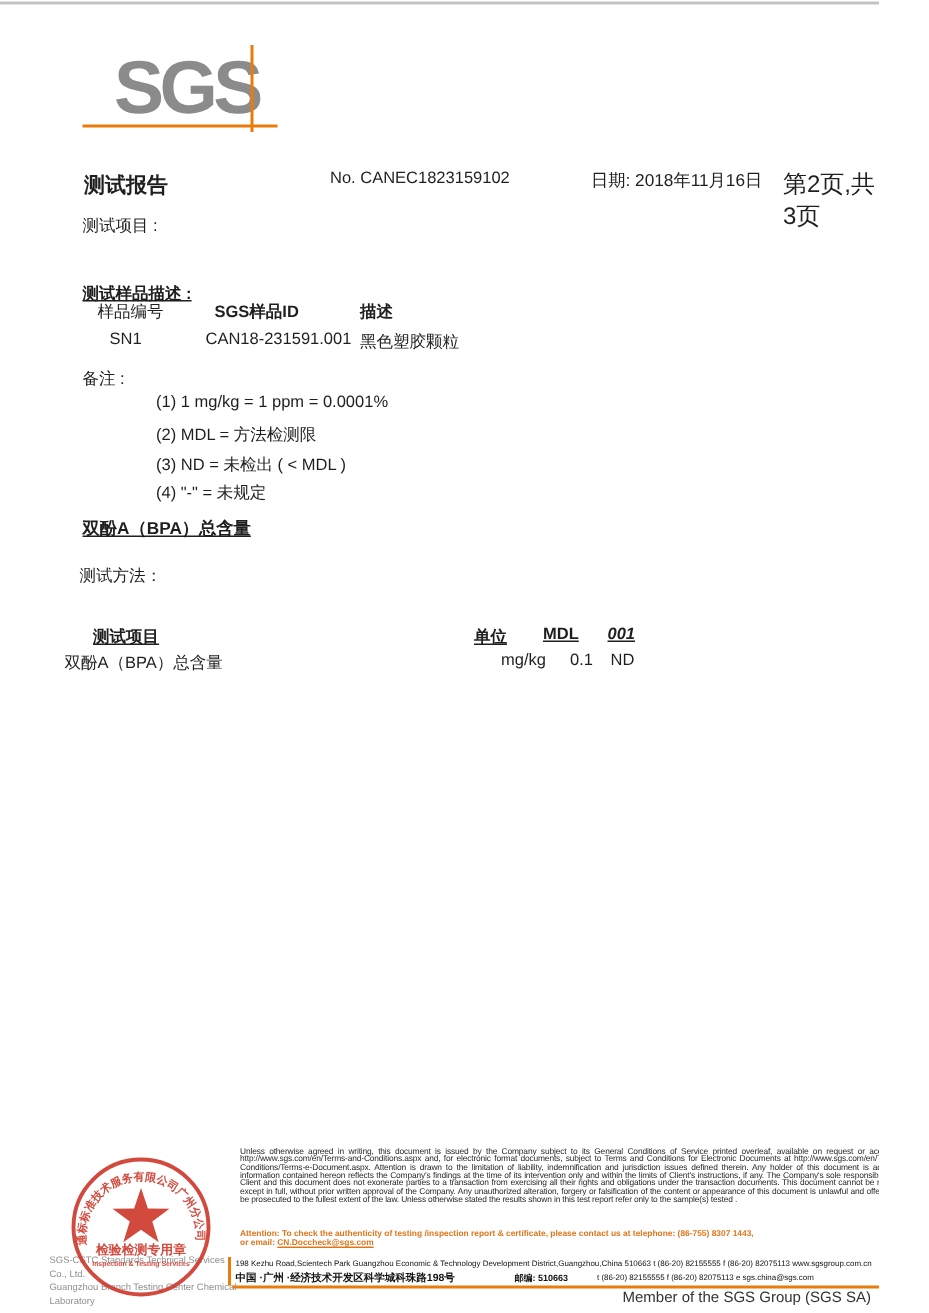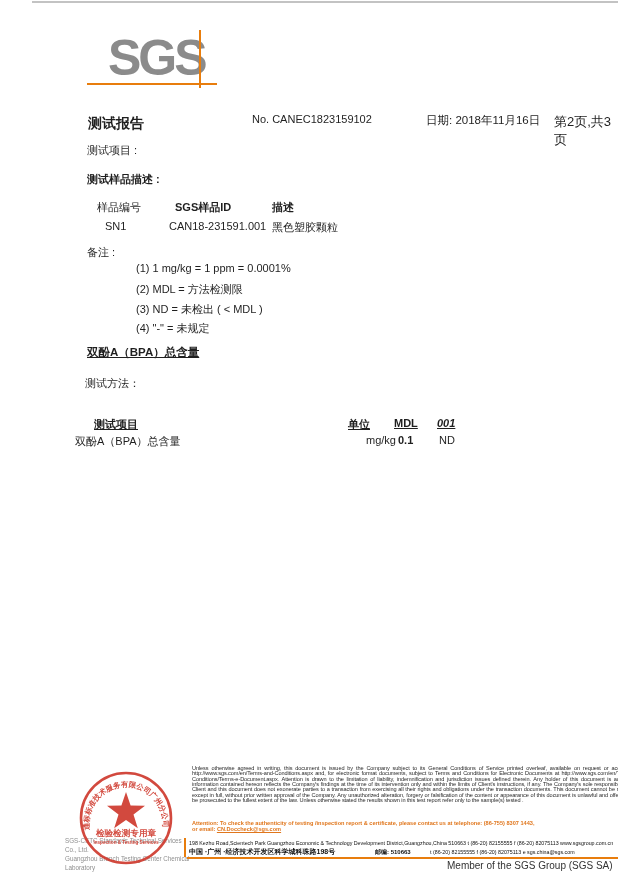--- a/index.html
+++ b/index.html
@@ -1,34 +1,34 @@
 <!DOCTYPE html>
 <html><head>
 <meta charset="utf-8">
 <style>
   html,body{margin:0;padding:0;background:#ffffff;}
   .page{position:relative;width:586px;height:875px;background:#ffffff;overflow:hidden;
-        font-family:"Liberation Sans","DejaVu Sans",sans-serif;color:#1f1f1f;margin-left:32px;}
+        font-family:"Liberation Sans","DejaVu Sans",sans-serif;color:#1f1f1f;}
   .abs{position:absolute;}
   
   .edge-top{left:0;top:1px;width:615px;height:2px;background:#c3c3c3;}
   .edge-right{left:613px;top:1px;width:2px;height:874px;background:#c3c3c3;}
   
   .logo-text{left:76px;top:33px;height:50px;display:flex;align-items:flex-end;
              font-size:50px;font-weight:bold;letter-spacing:-3px;color:#8b8b8b;line-height:1;}
   .logo-hline{left:55px;top:83px;width:130px;height:2px;background:#e87d0d;}
   .logo-vline{left:167px;top:30px;width:2px;height:58px;background:#e87d0d;}
   
   .doc-title{left:56px;top:115px;font-size:14px;font-weight:bold;}
   .report-no{left:220px;top:113px;font-size:11px;}
   .report-date{left:394px;top:113px;font-size:11.5px;}
-  .page-info{left:522px;top:113px;font-size:13px;}
+  .page-info{left:522px;top:113px;font-size:16px;}
   .body-text{font-size:11px;}
   .results-label{left:55px;top:143px;}
-  .sample-heading{left:55px;top:172px;font-weight:bold;}
+  .sample-heading{left:55px;top:188px;font-weight:bold;text-decoration:underline;}
   .sh1{left:65px;top:200px;font-weight:normal;}
   .sh2{left:143px;top:200px;font-weight:bold;}
   .sh3{left:240px;top:200px;font-weight:bold;}
   .sv1{left:73px;top:220px;}
   .sv2{left:137px;top:220px;}
   .sv3{left:240px;top:220px;}
   .notes-label{left:55px;top:245px;}
   .note-0{left:104px;top:262px;}
   .note-1{left:104px;top:282px;}
   .note-2{left:104px;top:302px;}
@@ -36,21 +36,21 @@
   .bpa-heading{left:55px;top:345px;font-size:11.5px;font-weight:bold;text-decoration:underline;}
   .method-label{left:53px;top:376px;}
   .method-text{left:122px;top:376px;width:472px;line-height:19px;text-align:justify;}
   .th{font-weight:bold;text-decoration:underline;}
   .t-h1{left:62px;top:417px;}
   .t-h2{left:316px;top:417px;}
   .t-h3{left:362px;top:417px;}
   .t-h4{left:405px;top:417px;font-style:italic;}
   .t-v1{left:43px;top:434px;}
   .t-v2{left:314px;top:434px;padding-left:20px;}
-  .t-v3{left:366px;top:434px;font-weight:bold;}
+  .t-v3{left:380px;top:434px;}
   .t-v4{left:407px;top:434px;}
   
   .legal{left:160px;top:766px;width:452px;font-size:5.6px;line-height:5.35px;
          color:#2a2a2a;text-align:justify;letter-spacing:-0.1px;}
   .attention{left:160px;top:820px;width:452px;font-size:5.6px;line-height:6px;
              font-weight:bold;color:#e0761c;}
   .attention u{text-decoration:underline;}
   .company-gray{left:33px;top:836px;width:125px;font-size:6.3px;line-height:9px;color:#8f8f8f;}
   .addr-divider{left:152px;top:838px;width:2px;height:19px;background:#e87d0d;}
   .addr-en{left:157px;top:840px;width:455px;font-size:5.3px;color:#111;white-space:nowrap;overflow:hidden;}

